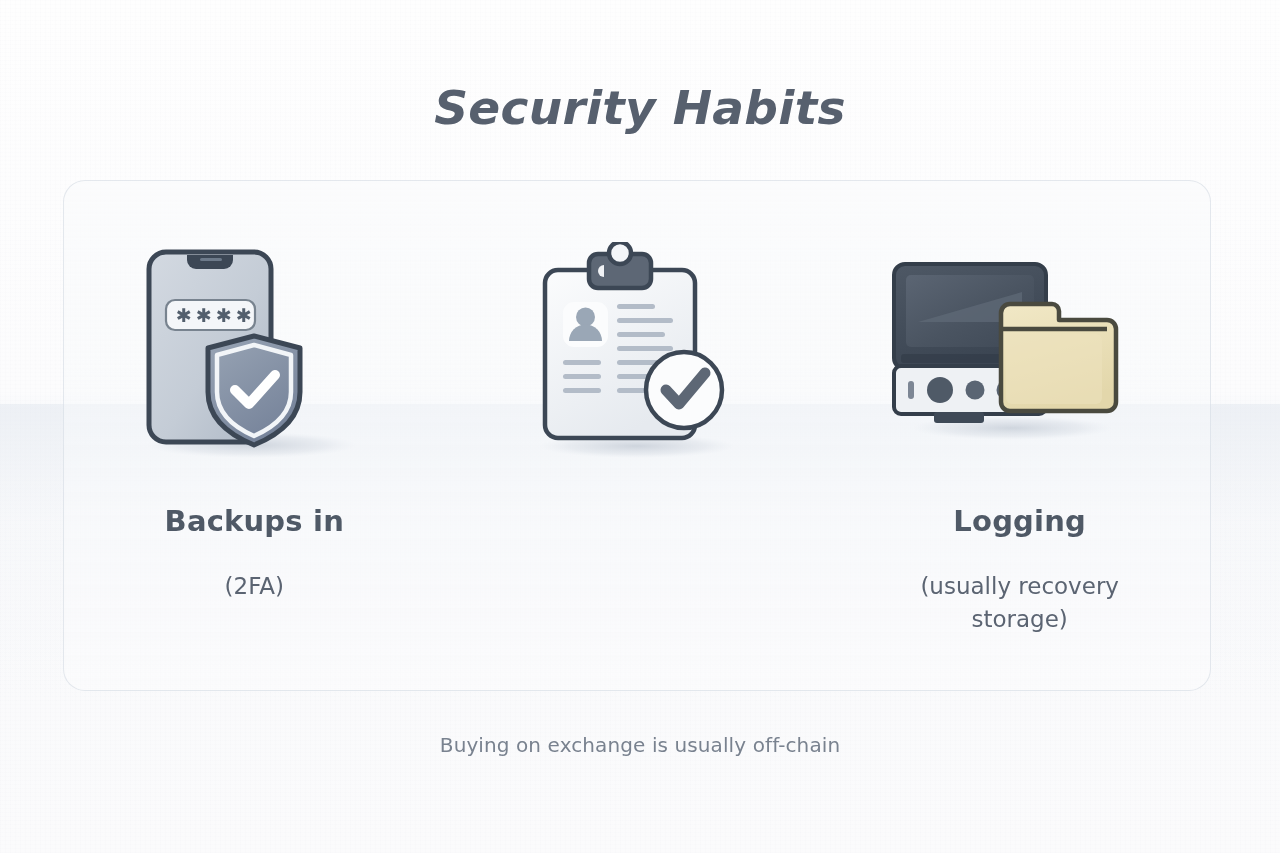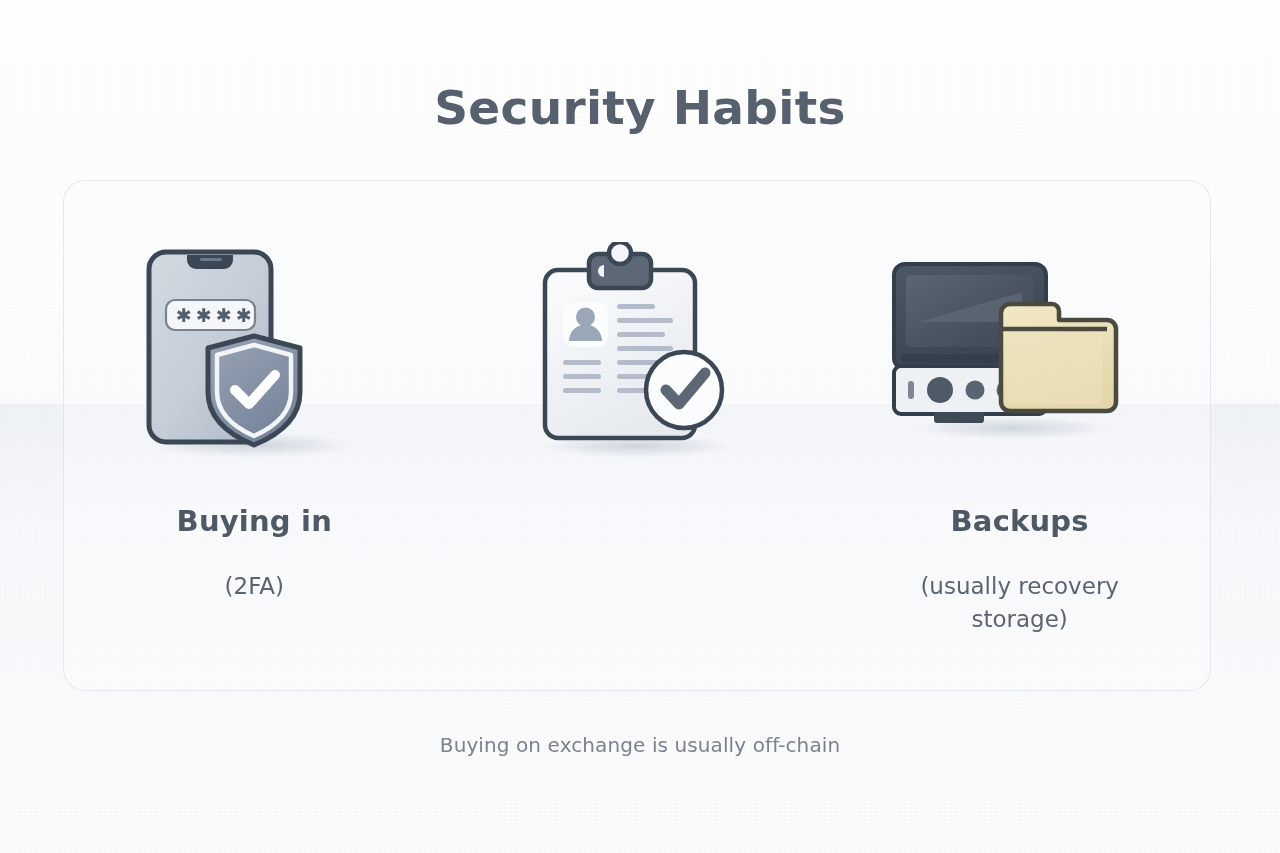--- a/index.html
+++ b/index.html
@@ -42,20 +42,21 @@
   
   #page-title {
     position: absolute;
     top: 80px;
     left: 0; right: 0;
     text-align: center;
     font-size: 47px;
     font-weight: 600;
     letter-spacing: .3px;
     color: #57606e;
+    font-style: italic;
   }
 
   
   #panel {
     position: absolute;
     left: 63px;
     top: 180px;
     width: 1148px;
     height: 511px;
     border-radius: 22px;
@@ -169,21 +170,21 @@
         <g>
           <path d="M104 106 L150 94 L196 106 L196 150 C196 178 172 194 150 203
                    C128 194 104 178 104 150 Z" fill="url(#shieldFill)" stroke="#3c4755" stroke-width="5" stroke-linejoin="round"></path>
           <path d="M113 113 L150 103 L187 113 L187 150 C187 172 168 186 150 194
                    C132 186 113 172 113 150 Z" fill="none" stroke="#f2f5f8" stroke-width="4.5" stroke-linejoin="round"></path>
           <path d="M131 148 L145 162 L171 133" fill="none" stroke="#ffffff" stroke-width="10" stroke-linecap="round" stroke-linejoin="round"></path>
         </g>
       </svg>
     </div>
     <div class="caption">
-      <div class="caption-title">Buying in</div>
+      <div class="caption-title">Backups in</div>
       <div class="caption-sub">(2FA)</div>
     </div>
   </div>
 
   <div class="col col-withdrawing">
     <div class="art">
       <svg viewBox="0 0 300 230" xmlns="http://www.w3.org/2000/svg">
         <defs>
           <linearGradient id="boardFill" x1="0" y1="0" x2="0.5" y2="1">
             <stop offset="0%" stop-color="#fbfcfd"></stop>
@@ -282,20 +283,20 @@
 
         <g>
           <path d="M140 62 h42 a7 7 0 0 1 7 7 v9 h48 a9 9 0 0 1 9 9 v73 a9 9 0 0 1 -9 9
                    h-97 a9 9 0 0 1 -9 -9 v-89 a9 9 0 0 1 9 -9 z" fill="url(#folderBody)" stroke="#4a4a3f" stroke-width="4.5" stroke-linejoin="round"></path>
           <path d="M131 87 h106" fill="none" stroke="#4a4a3f" stroke-width="4.5"></path>
           <rect x="136" y="92" width="96" height="70" rx="6" fill="#ece2bd" opacity=".55"></rect>
         </g>
       </svg>
     </div>
     <div class="caption">
-      <div class="caption-title">Backups</div>
+      <div class="caption-title">Logging</div>
       <div class="caption-sub">(usually recovery storage)</div>
     </div>
   </div>
 
 </div>
 
 <div id="footer-note">Buying on exchange is usually off-chain</div>
 
 </body></html>

